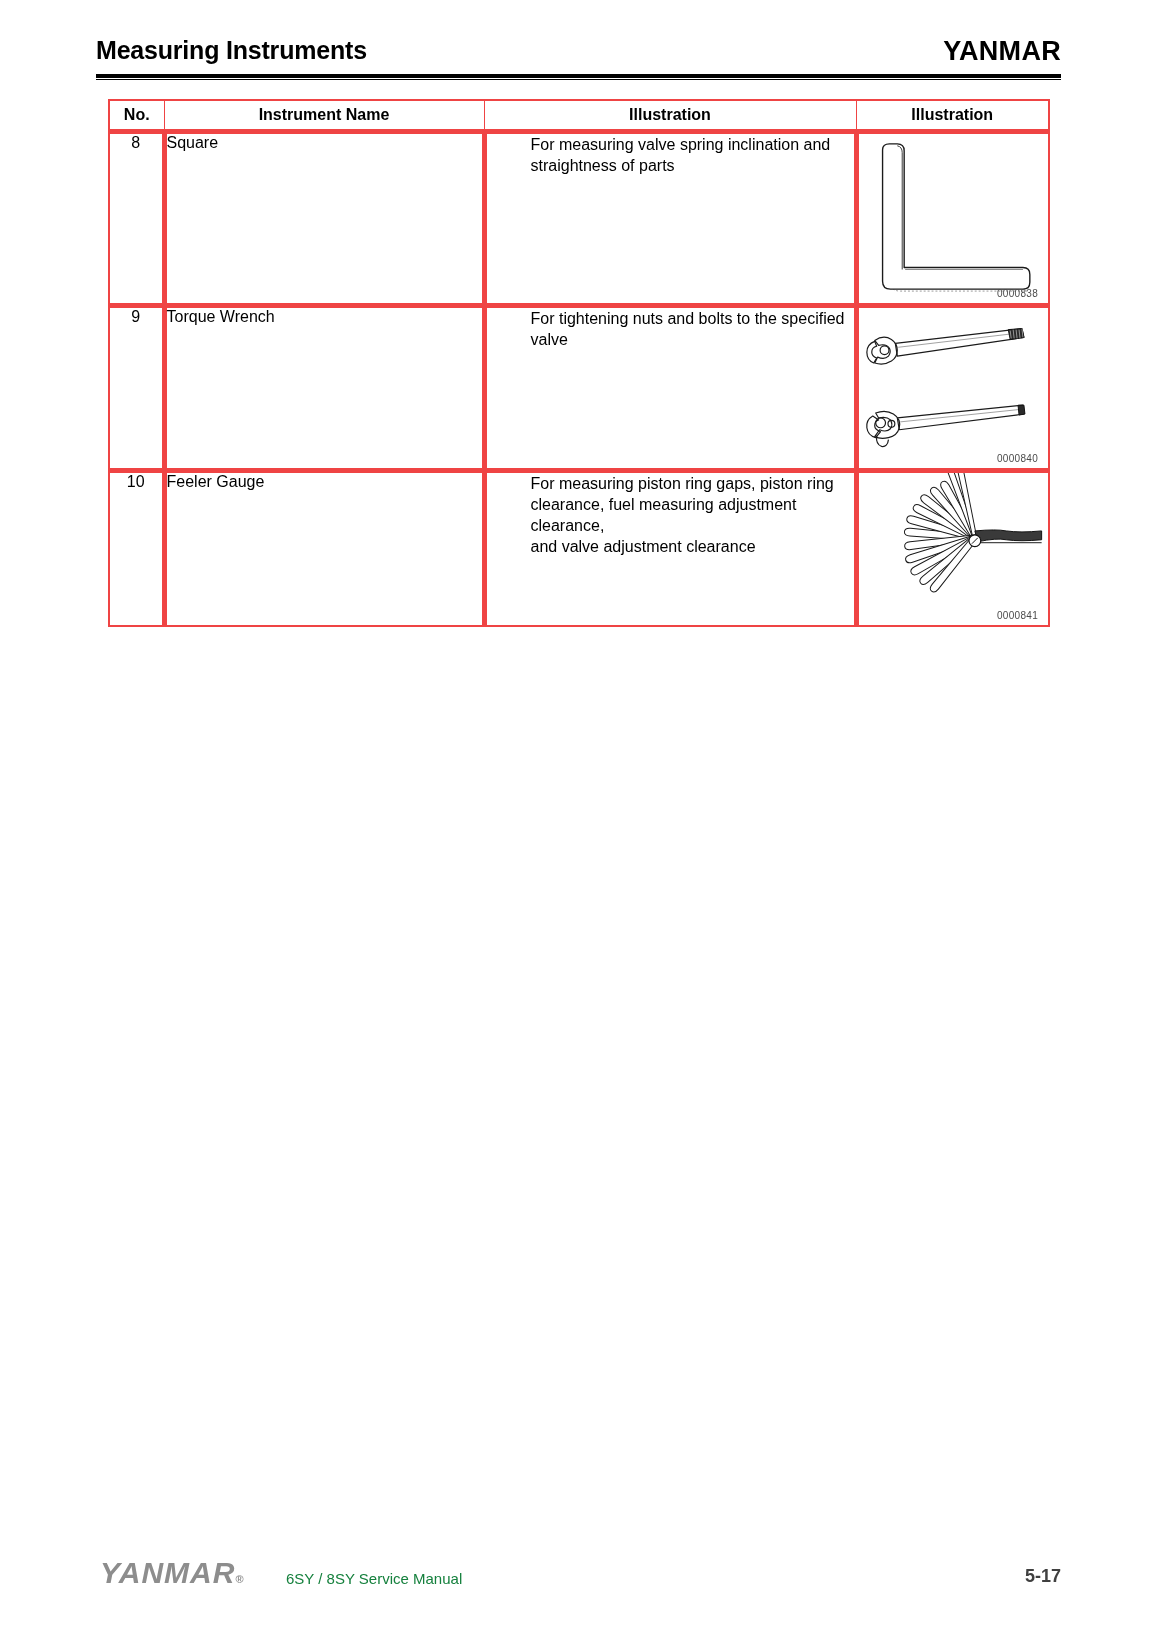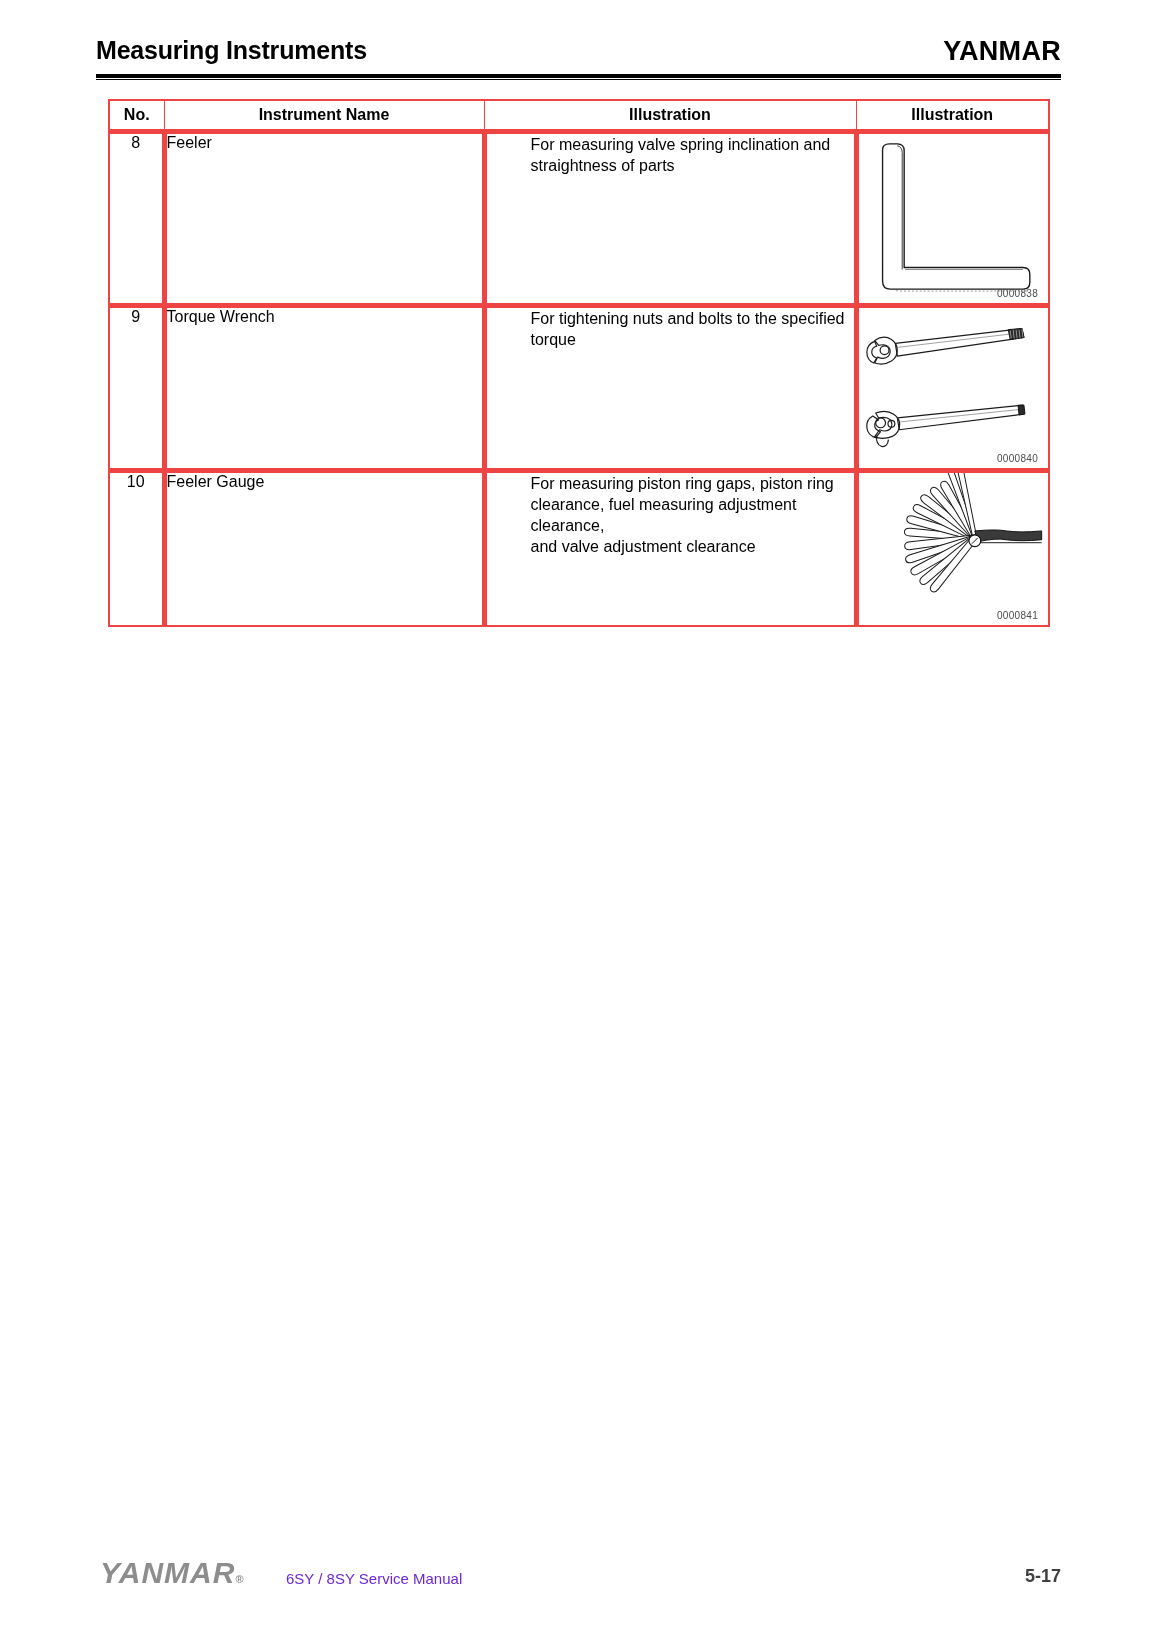--- a/index.html
+++ b/index.html
@@ -170,21 +170,21 @@
   .footer-logo .reg {
     font-size: 11px;
     font-style: normal;
     vertical-align: baseline;
   }
   .footer-manual {
     position: absolute;
     left: 190px;
     top: 12px;
     font-size: 15px;
-    color: #6d28d9;
+    color: #15803d;
     white-space: nowrap;
   }
   .footer-page {
     position: absolute;
     right: 0;
     top: 8px;
     font-size: 18px;
     font-weight: bold;
     color: #404040;
     white-space: nowrap;
@@ -214,21 +214,21 @@
           <th>No.</th>
           <th>Instrument Name</th>
           <th>Illustration</th>
           <th>Illustration</th>
         </tr>
       </thead>
       <tbody>
 
         <tr class="row-h-1">
           <td class="cell-no">8</td>
-          <td class="cell-name">Feeler</td>
+          <td class="cell-name">Square</td>
           <td class="cell-app">
             <p>For measuring valve spring inclination and</p>
             <p>straightness of parts</p>
           </td>
           <td class="cell-illus">
             <div class="illus-box">
               <svg class="illus-svg" viewBox="0 0 193 172" preserveAspectRatio="xMidYMid meet">
 
                 <path d="M32 22 L32 150 Q32 160 42 160 L172 160 L172 152 L44 152 Q40 152 40 148 L40 30 Z" fill="none" stroke="#9a9a9a" stroke-width="1" stroke-dasharray="2,2"></path>
 
@@ -240,21 +240,21 @@
               <div class="illus-num">0000838</div>
             </div>
           </td>
         </tr>
 
         <tr class="row-h-2">
           <td class="cell-no">9</td>
           <td class="cell-name">Torque Wrench</td>
           <td class="cell-app">
             <p>For tightening nuts and bolts to the specified</p>
-            <p>torque</p>
+            <p>valve</p>
           </td>
           <td class="cell-illus">
             <div class="illus-box">
               <svg class="illus-svg" viewBox="0 0 193 163" preserveAspectRatio="xMidYMid meet">
                 <g fill="none" stroke="#1a1a1a" stroke-width="1.2" stroke-linejoin="round">
 
                   <path d="M16 34 Q8 37 8 45 Q8 53 15 56 L18 51 Q13 49 13 45 Q13 40 18 39 Z"></path>
                   <path d="M16 33 Q25 27 33 32 Q39 36 39 43 Q39 50 33 54 Q25 59 16 56 L19 50 Q26 53 30 49 Q33 45 31 41 Q28 36 20 38 Z"></path>
                   <circle cx="26" cy="43" r="4.5"></circle>
 

